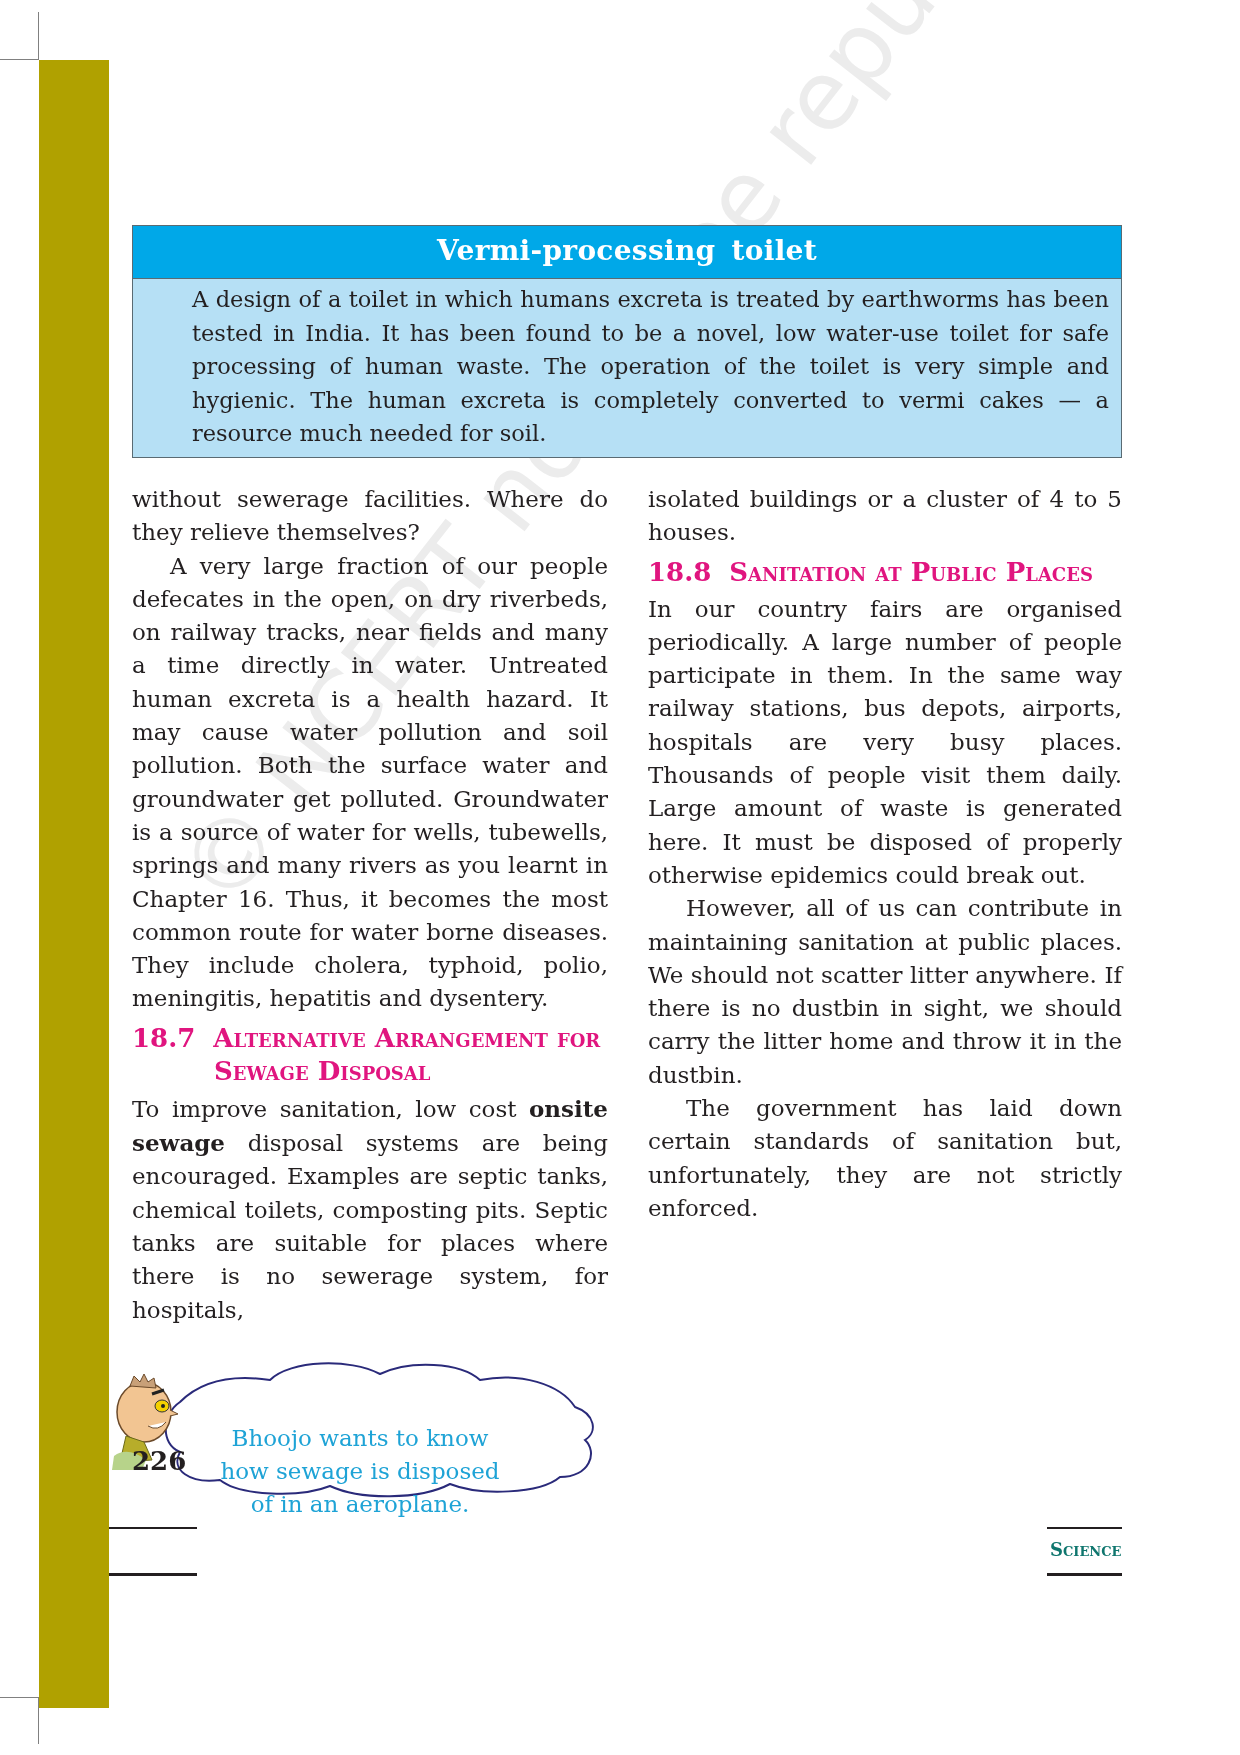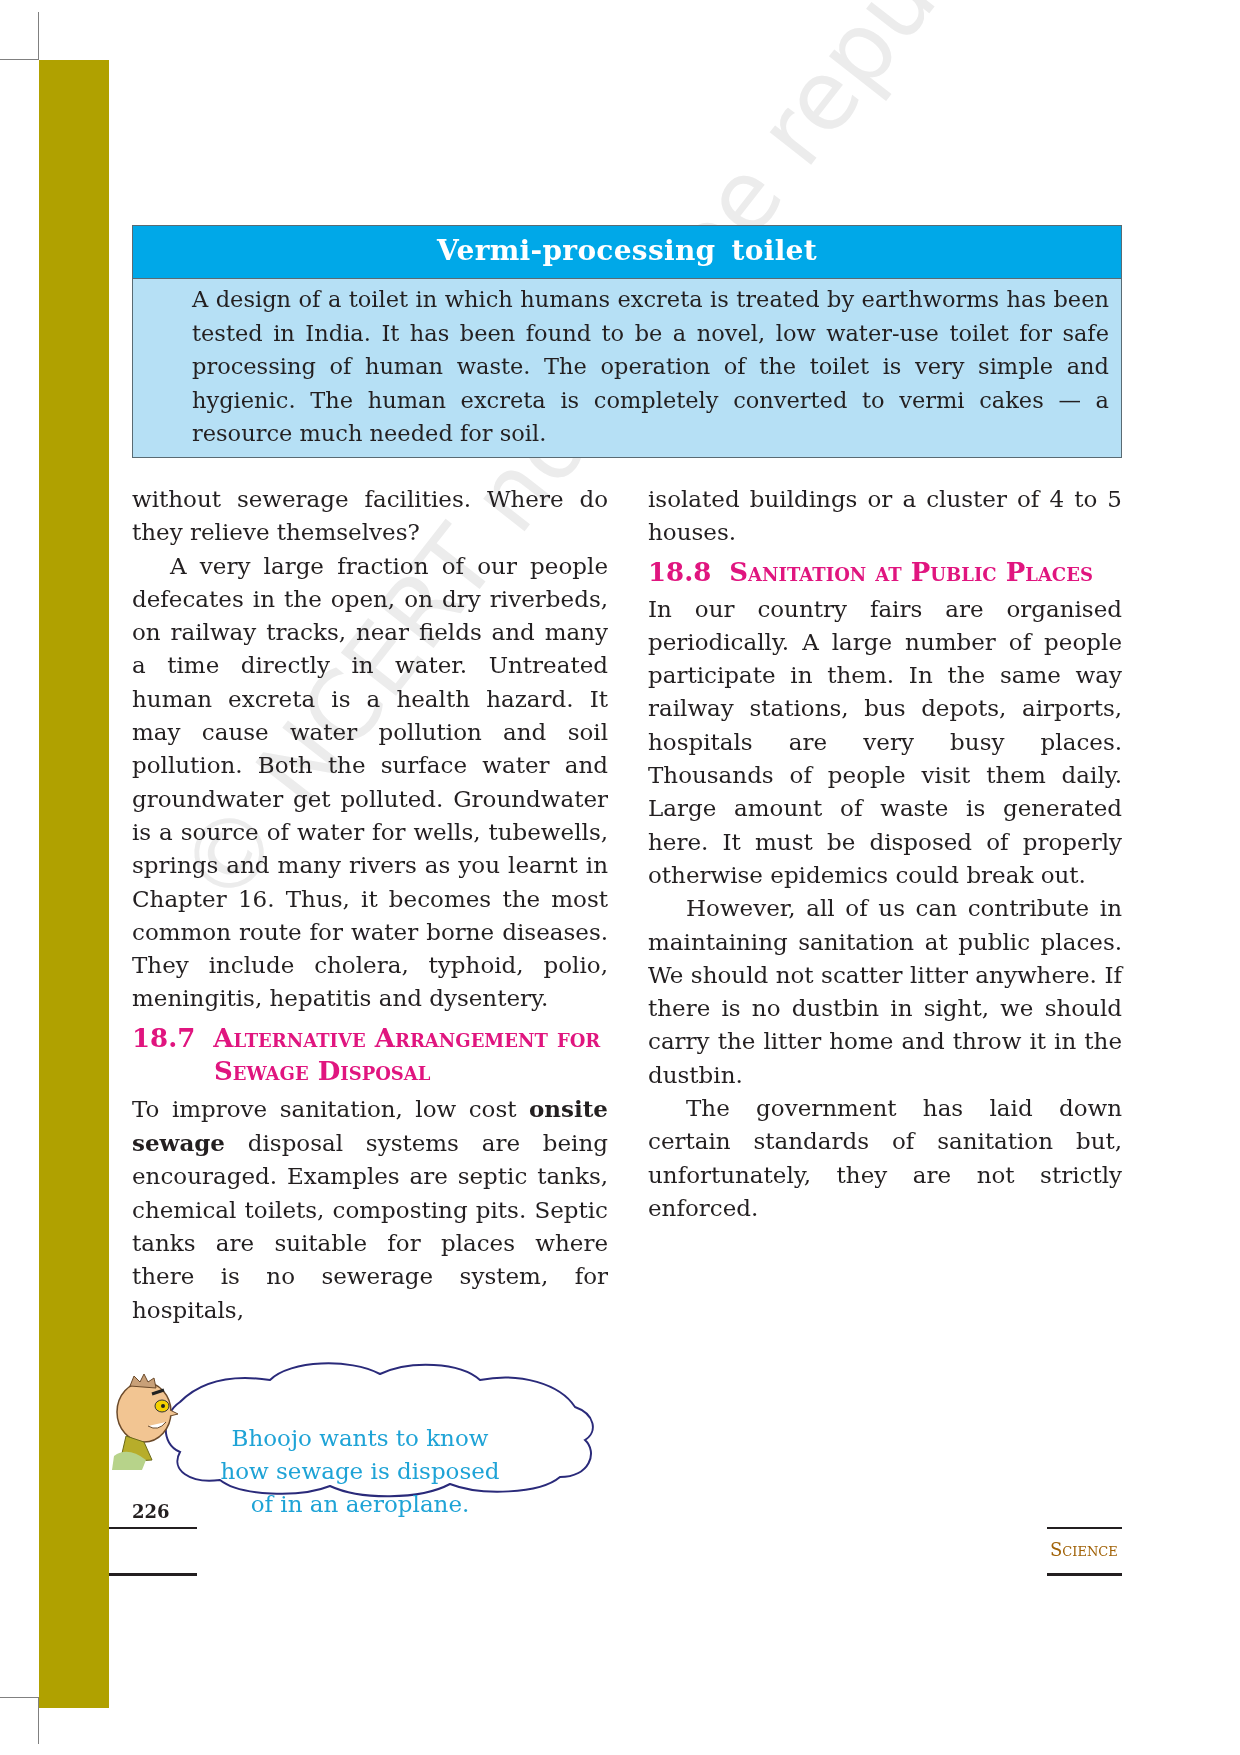--- a/index.html
+++ b/index.html
@@ -47,26 +47,26 @@
   .heading .cont { display: block; padding-left: 82px; }
   b { font-weight: bold; }
   .bubble { position: absolute; left: 120px; top: 1352px; width: 500px; height: 150px; }
   .bubble svg { position: absolute; left: 0; top: 0; }
   .bubble-text {
     position: absolute; left: 90px; top: 30px; width: 300px; text-align: center;
     color: #1ea3d6; font-size: 23px; line-height: 33px; margin-top: 40px;
   }
   .footer-line { position: absolute; background: #231f20; }
   .page-num {
-    position: absolute; left: 132px; top: 1501px; font-weight: bold; font-size: 18px;
+    position: absolute; left: 132px; top: 1446px; font-weight: bold; font-size: 26px;
     font-family: "DejaVu Serif", serif;
   }
   .subject {
-    position: absolute; left: 1050px; top: 1539px; font-weight: normal; font-size: 18px;
-    color: #a16207; font-variant: small-caps; font-family: "DejaVu Serif", serif;
+    position: absolute; left: 1050px; top: 1539px; font-weight: bold; font-size: 18px;
+    color: #0f766e; font-variant: small-caps; font-family: "DejaVu Serif", serif;
   }
 </style>
 </head>
 <body>
 
 <div class="crop-v" style="left:38px; top:12px; height:48px;"></div>
 <div class="crop-h" style="left:0; top:59px; width:39px;"></div>
 <div class="crop-v" style="left:38px; top:1698px; height:46px;"></div>
 <div class="crop-h" style="left:0; top:1697px; width:39px;"></div>
 

